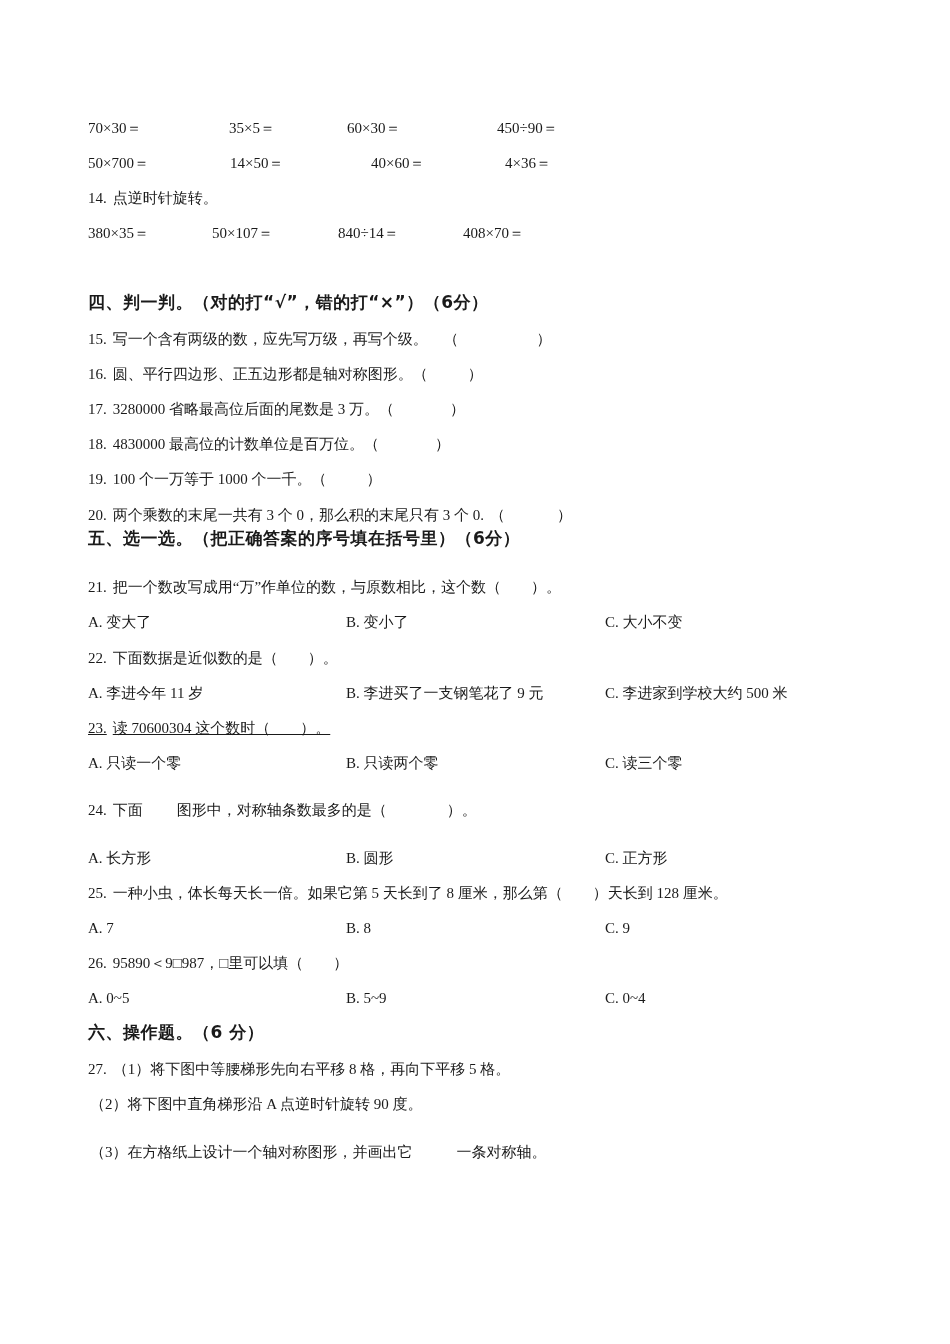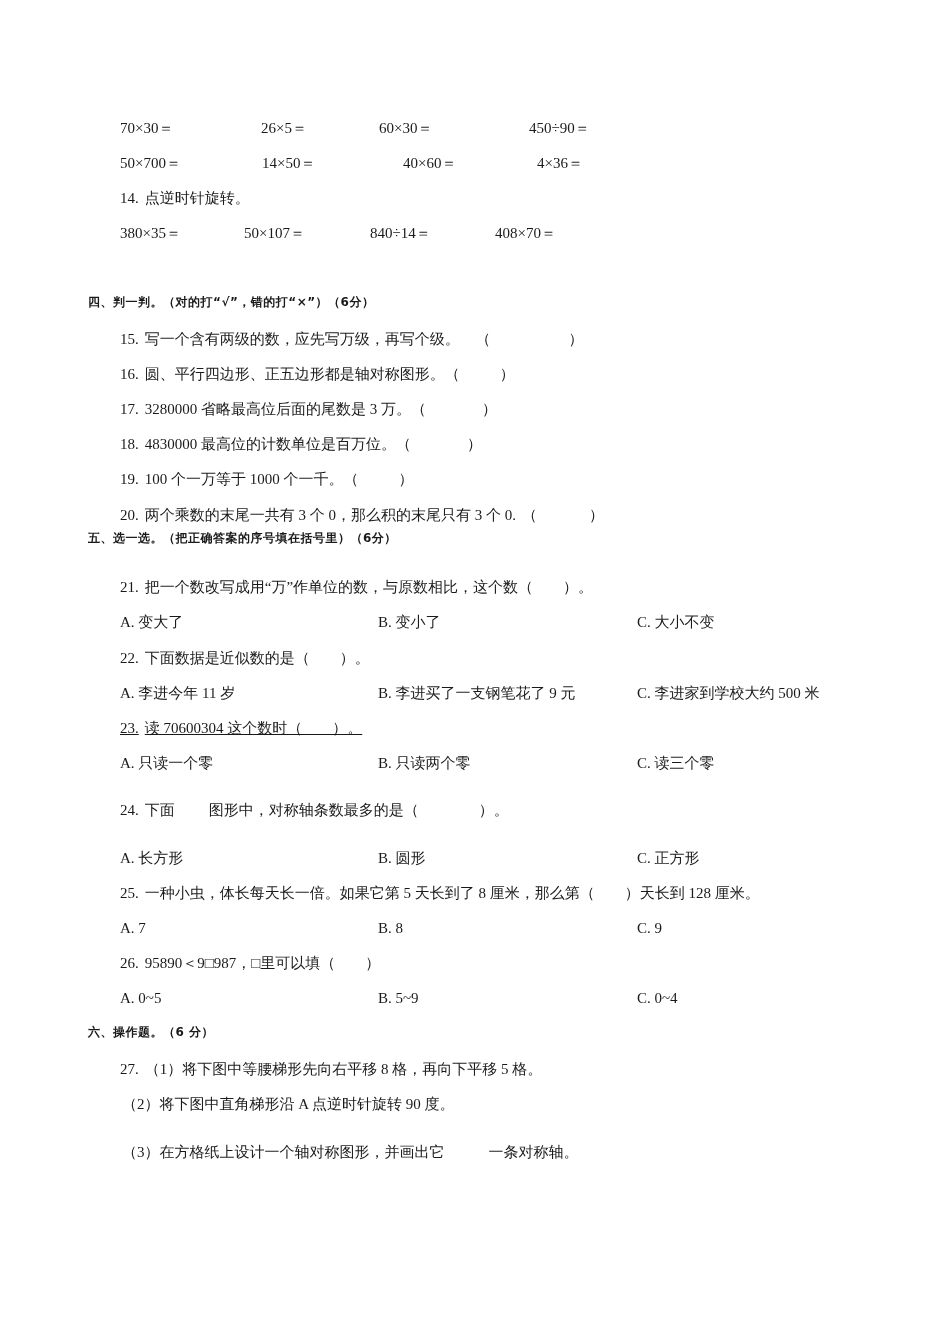--- a/index.html
+++ b/index.html
@@ -1,29 +1,29 @@
 <!DOCTYPE html>
 <html><head>
   <meta charset="utf-8">
   <style>
     html, body { margin: 0; padding: 0; background: #ffffff; }
     body { width: 950px; height: 1344px; position: relative; overflow: hidden;
       font-family: "Liberation Serif", "DejaVu Serif", serif; color: #1a1a1a; font-size: 15px; }
     .line { position: absolute; left: 88px; white-space: nowrap; line-height: 20px; }
     .abs { position: absolute; white-space: nowrap; line-height: 20px; }
-    .heading { font-weight: bold; font-size: 12px; font-family: "DejaVu Sans", "Liberation Sans", sans-serif; letter-spacing: 0.5px; }
-    .q { font-size: 15px; margin-left: 32px; }
+    .heading { font-weight: bold; font-size: 17px; font-family: "DejaVu Sans", "Liberation Sans", sans-serif; letter-spacing: 0.5px; }
+    .q { font-size: 15px; }
     .num { margin-right: 6px; }
     .blank { display: inline-block; }
   </style>
 </head>
 <body>
 
 <div class="abs q" style="left:88px;top:118px;">70×30＝</div>
-<div class="abs q" style="left:229px;top:118px;">26×5＝</div>
+<div class="abs q" style="left:229px;top:118px;">35×5＝</div>
 <div class="abs q" style="left:347px;top:118px;">60×30＝</div>
 <div class="abs q" style="left:497px;top:118px;">450÷90＝</div>
 
 <div class="abs q" style="left:88px;top:153px;">50×700＝</div>
 <div class="abs q" style="left:230px;top:153px;">14×50＝</div>
 <div class="abs q" style="left:371px;top:153px;">40×60＝</div>
 <div class="abs q" style="left:505px;top:153px;">4×36＝</div>
 
 <div class="line q" style="top:188px;">
   <span class="num">14.</span><span>点逆时针旋转。</span>

